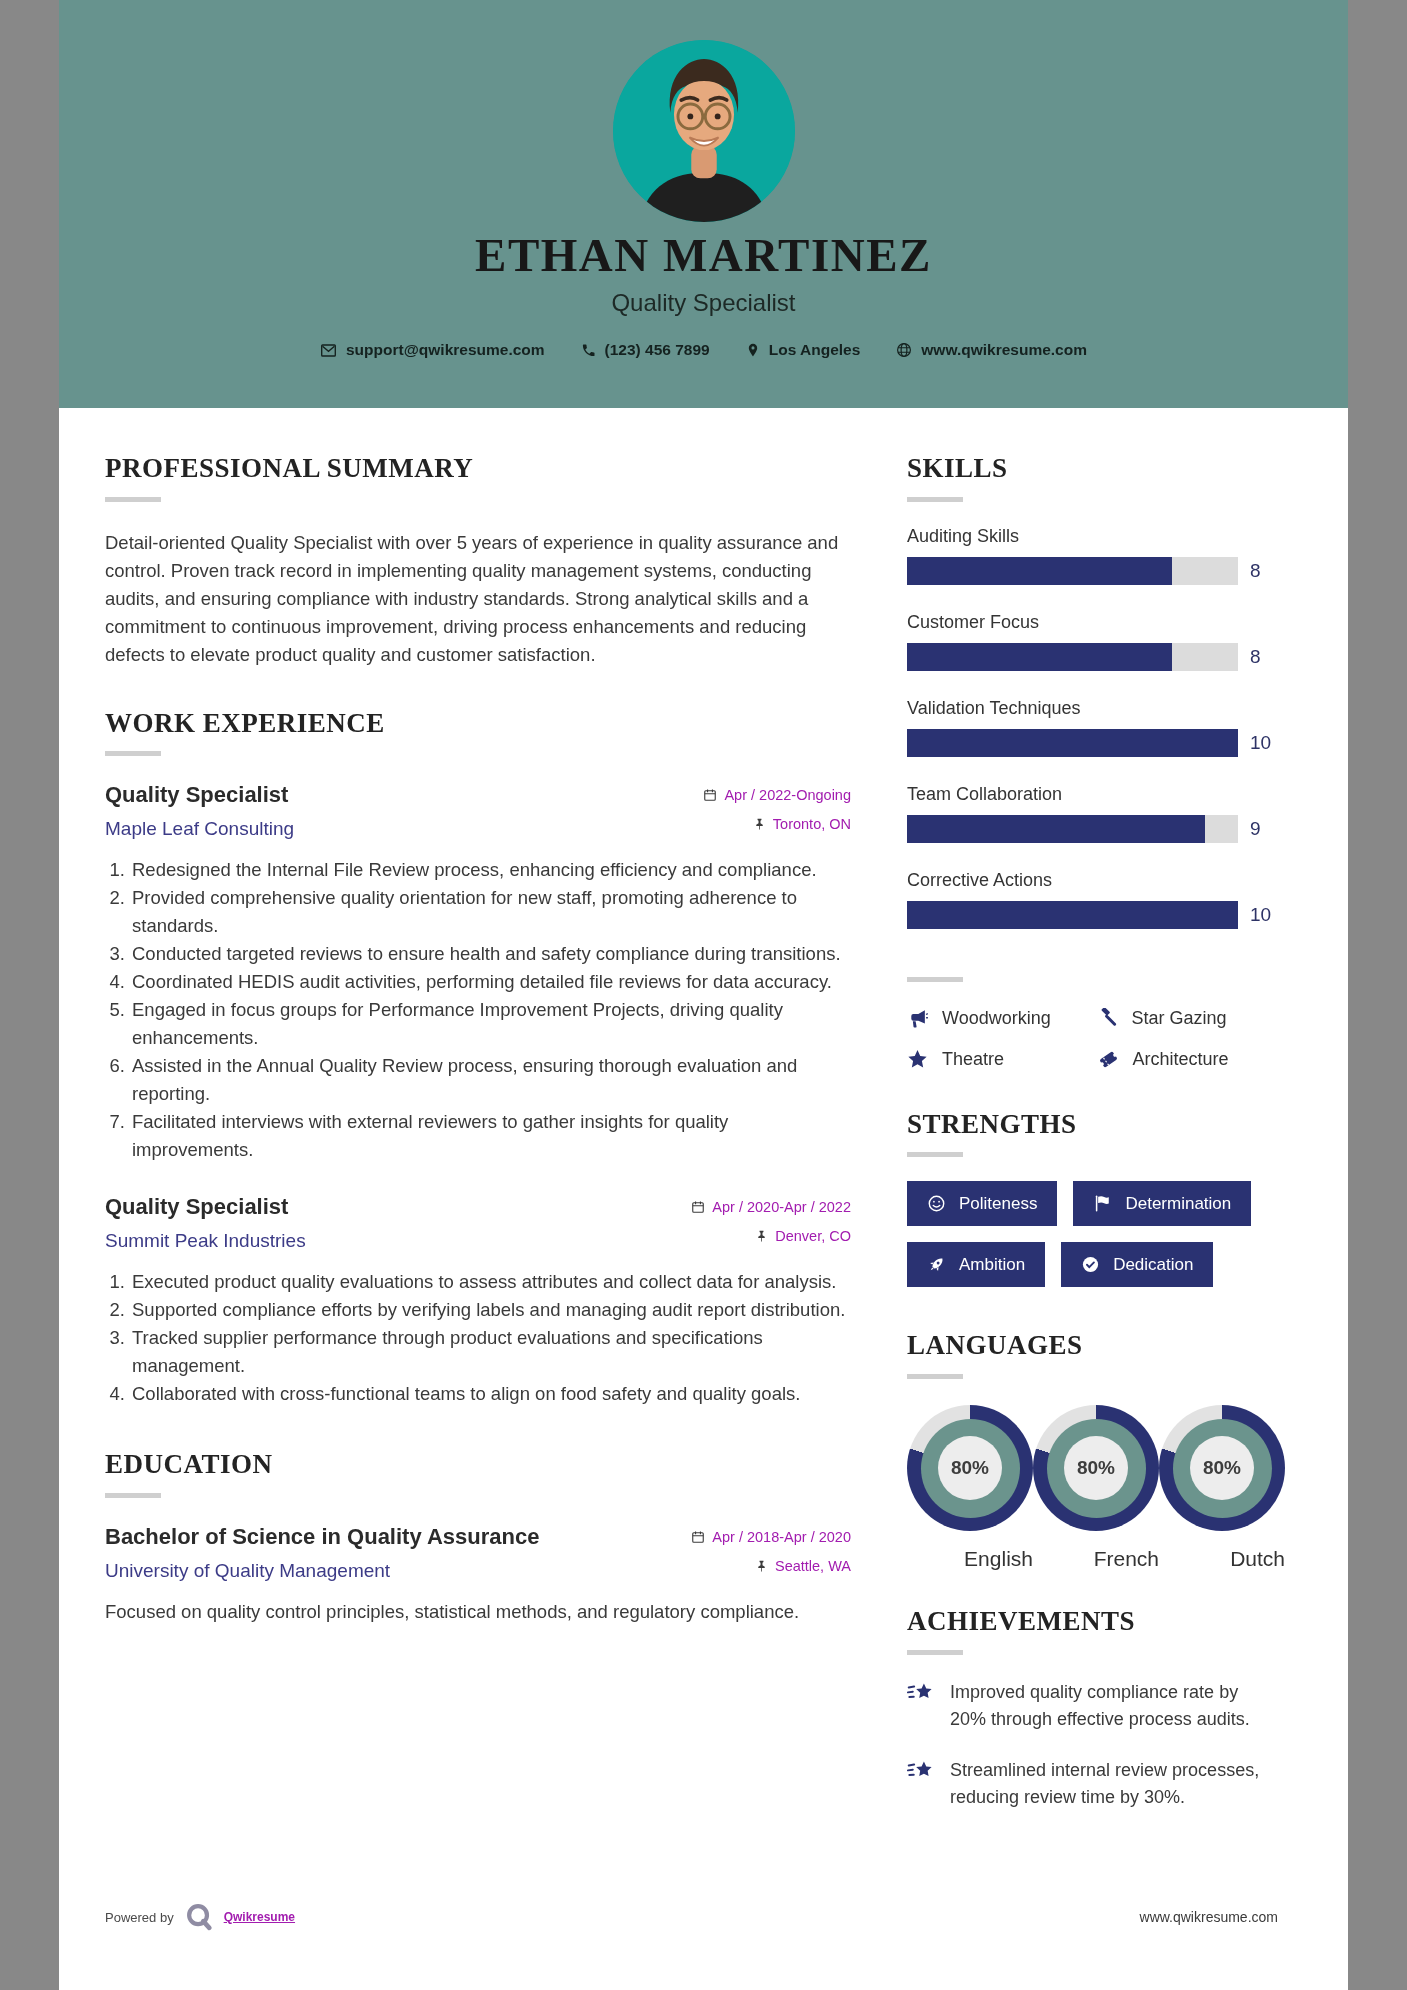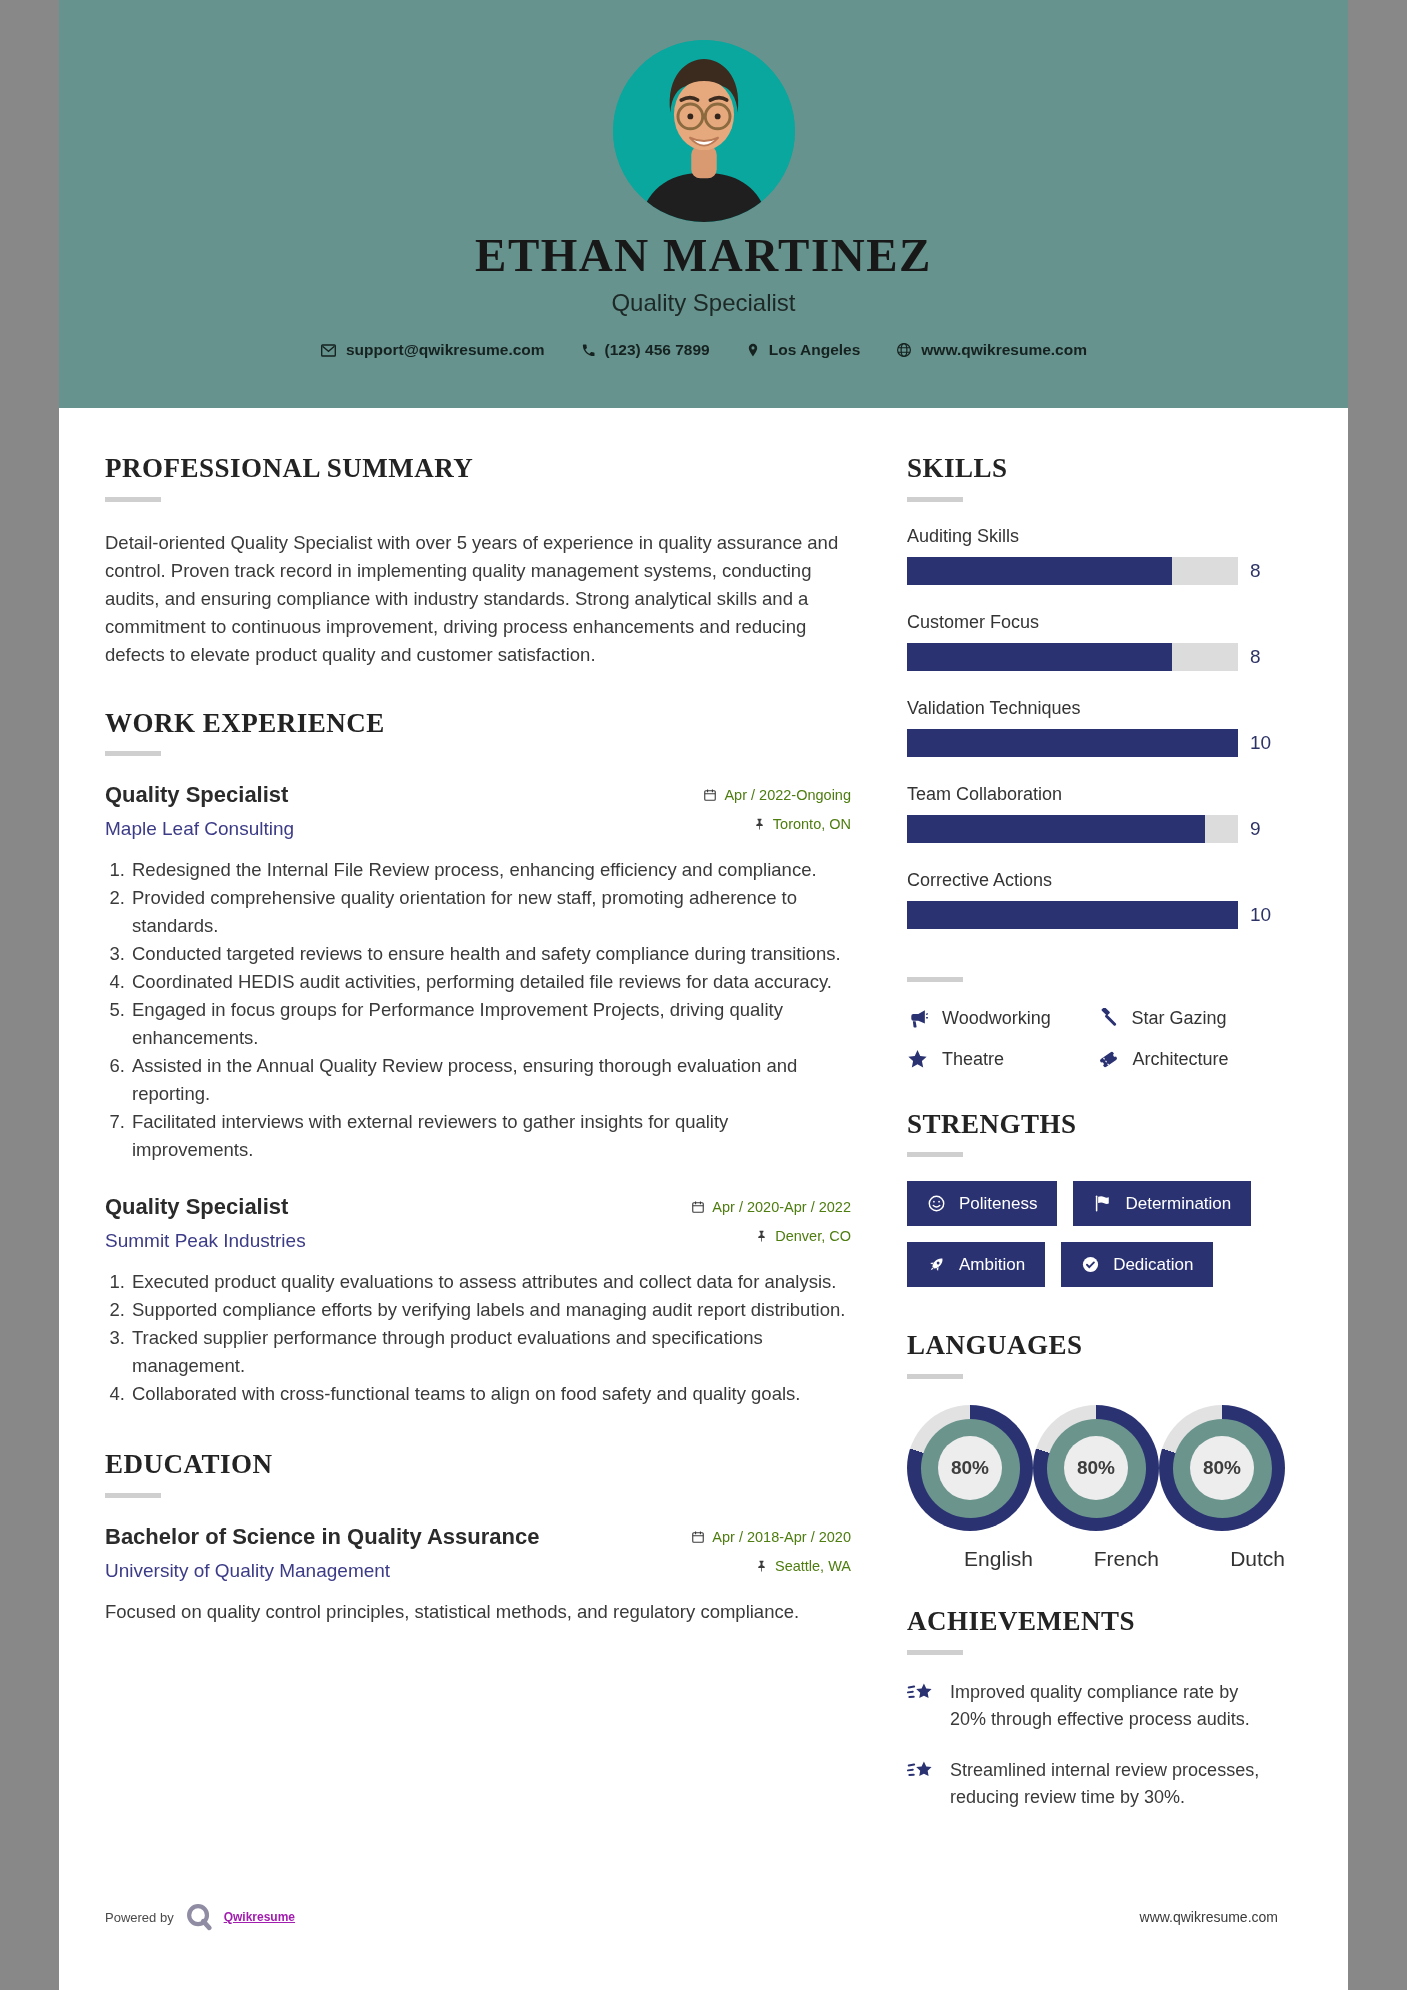--- a/index.html
+++ b/index.html
@@ -31,21 +31,21 @@
   .heading-bar{width:56px;height:5px;background:#CFCFCF;margin-top:13px;}
   .section{margin-top:0;}
   .sec-gap{margin-top:40px;}
   .summary-text{margin-top:27px;font-size:18.5px;line-height:28px;}
   
   .job{margin-top:26px;}
   .job2{margin-top:30px;}
   .job-head{display:flex;justify-content:space-between;align-items:flex-start;}
   .job-title{font-size:22px;font-weight:700;color:#2B2B2B;}
   .company{font-size:19px;color:var(--link);margin-top:10px;text-decoration:none;display:inline-block;}
-  .meta{text-align:right;font-size:14.5px;color:#4d7c0f;flex:none;}
+  .meta{text-align:right;font-size:14.5px;color:#a21caf;flex:none;}
   .meta-row{display:flex;align-items:center;justify-content:flex-end;gap:7px;margin-top:5px;}
   .meta-row+.meta-row{margin-top:13px;}
   .bullets{margin-top:16px;padding-left:25px;font-size:18.5px;line-height:28px;}
   .bullets li{padding-left:2px;}
   .edu-desc{margin-top:16px;font-size:18.5px;line-height:28px;}
   
   .skill{margin-top:24px;}
   .skill+.skill{margin-top:27px;}
   .skill-label{font-size:18px;color:#343434;}
   .skill-row{display:flex;align-items:center;gap:12px;margin-top:10px;}

